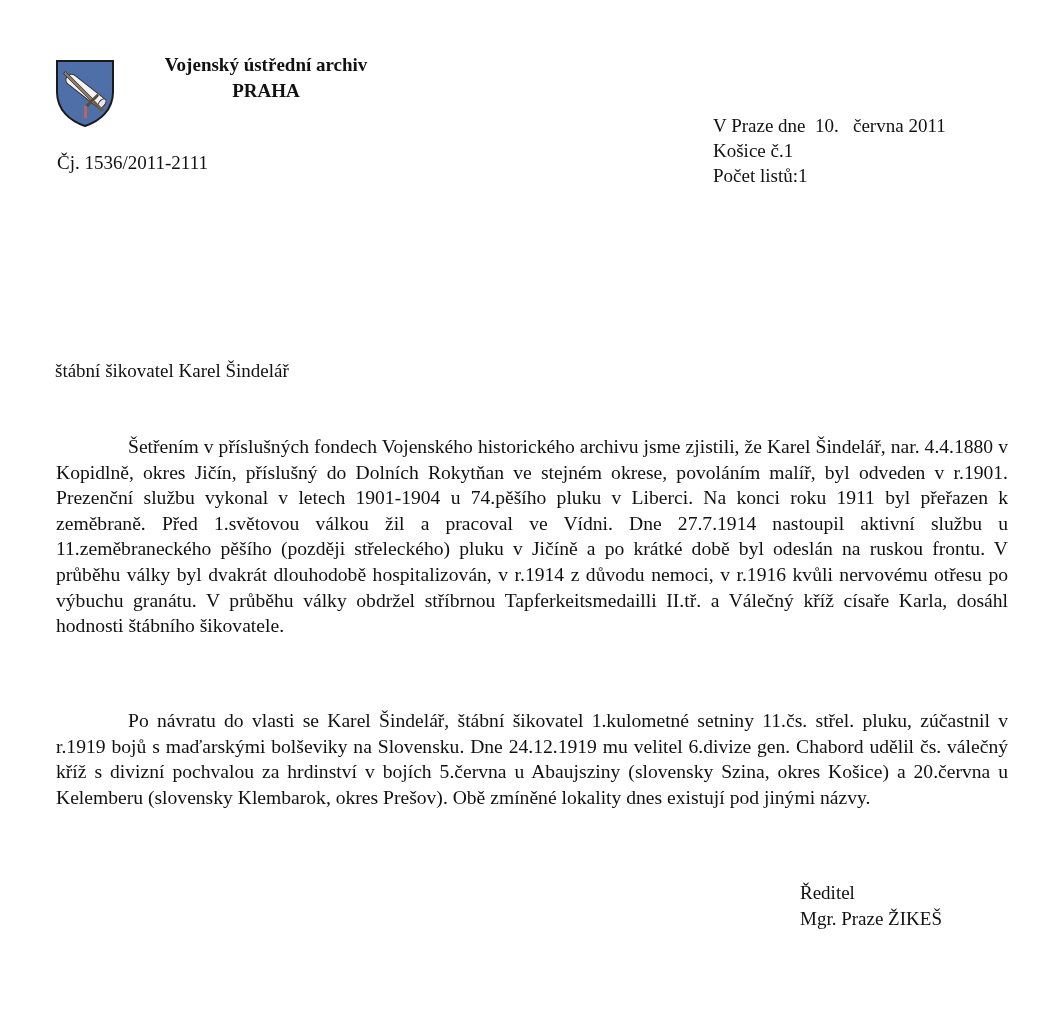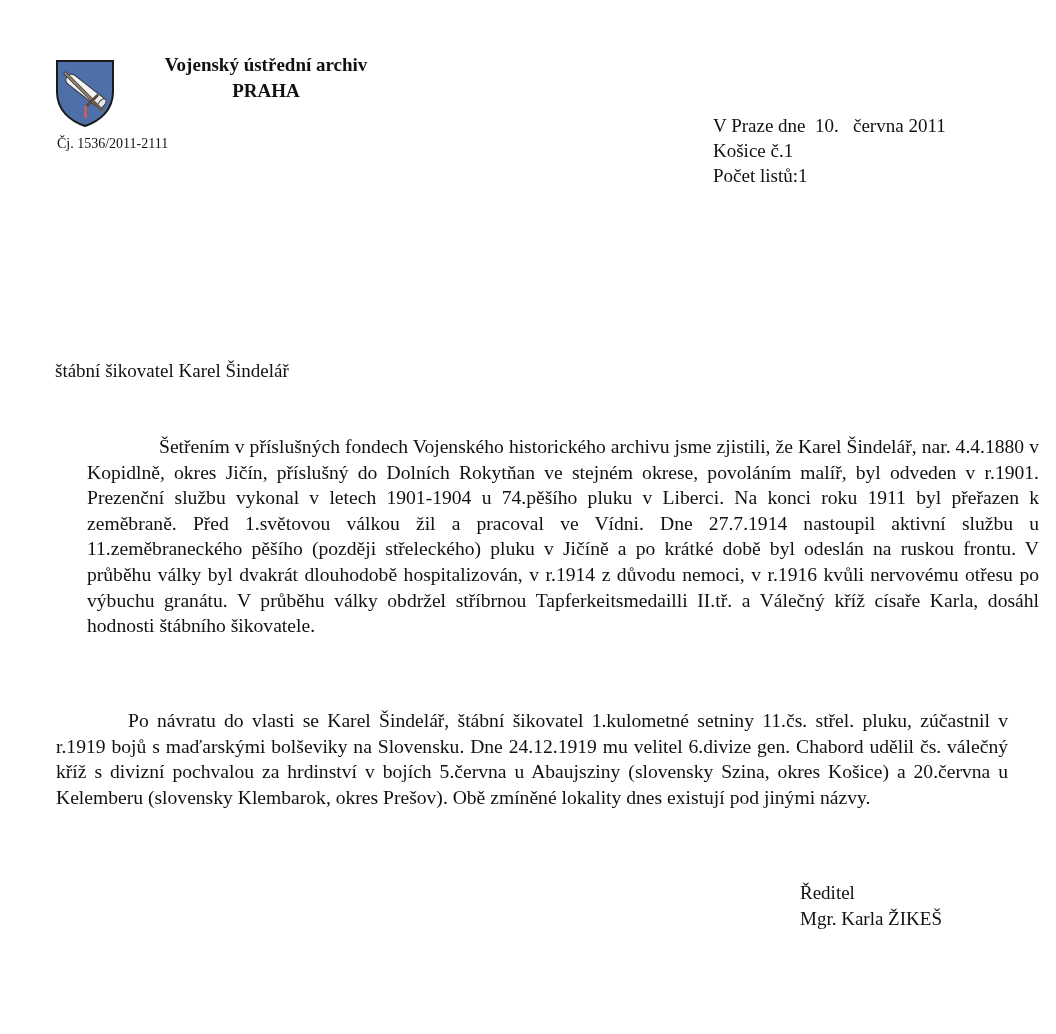--- a/index.html
+++ b/index.html
@@ -24,22 +24,22 @@
   }
   .org-name {
     left: 136px; top: 52px;
     width: 260px;
     text-align: center;
     font-weight: bold;
     font-size: 19px;
     line-height: 26px;
   }
   .ref-number {
-    left: 57px; top: 132px;
-    font-size: 14px;
+    left: 57px; top: 151px;
+    font-size: 19px;
     line-height: 24px;
   }
   .meta-block {
     left: 713px; top: 113px;
     font-size: 19px;
     line-height: 25px;
   }
   .meta-block div { white-space: pre; }
 
   
@@ -53,21 +53,21 @@
   
   .paragraph {
     left: 56px;
     width: 952px;
     font-size: 19.6px;
     line-height: 25.6px;
     text-align: justify;
     text-indent: 72px;
     text-align-last: left;
   }
-  .p1 { top: 434px; margin-left: 31px; }
+  .p1 { top: 434px; }
   .p2 { top: 708px; }
 
   
   .signature {
     left: 800px; top: 880px;
     width: 230px;
     text-align: left;
     font-size: 19px;
     line-height: 26px;
   }
@@ -108,14 +108,14 @@
   <div>Počet listů:1</div>
 </div>
 
 <div class="abs subject">štábní šikovatel Karel Šindelář</div>
 
 <div class="abs paragraph p1">Šetřením v příslušných fondech Vojenského historického archivu jsme zjistili, že Karel Šindelář, nar. 4.4.1880 v Kopidlně, okres Jičín, příslušný do Dolních Rokytňan ve stejném okrese, povoláním malíř, byl odveden v r.1901. Prezenční službu vykonal v letech 1901-1904 u 74.pěšího pluku v Liberci. Na konci roku 1911 byl přeřazen k zeměbraně. Před 1.světovou válkou žil a pracoval ve Vídni. Dne 27.7.1914 nastoupil aktivní službu u 11.zeměbraneckého pěšího (později střeleckého) pluku v Jičíně a po krátké době byl odeslán na ruskou frontu. V průběhu války byl dvakrát dlouhodobě hospitalizován, v r.1914 z důvodu nemoci, v r.1916 kvůli nervovému otřesu po výbuchu granátu. V průběhu války obdržel stříbrnou Tapferkeitsmedailli II.tř. a Válečný kříž císaře Karla, dosáhl hodnosti štábního šikovatele.</div>
 <div class="abs paragraph p2">Po návratu do vlasti se Karel Šindelář, štábní šikovatel 1.kulometné setniny 11.čs. střel. pluku,  zúčastnil v r.1919 bojů s maďarskými bolševiky na Slovensku. Dne 24.12.1919 mu velitel 6.divize gen. Chabord udělil čs. válečný kříž s divizní pochvalou za hrdinství v bojích 5.června u Abaujsziny (slovensky Szina, okres Košice) a 20.června u Kelemberu (slovensky Klembarok, okres Prešov). Obě zmíněné lokality dnes existují pod jinými názvy.</div>
 
 <div class="abs signature">
   <div>Ředitel</div>
-  <div>Mgr. Karla ŽIKEŠ</div>
+  <div>Mgr. Praze ŽIKEŠ</div>
 </div>
 
 </body></html>

